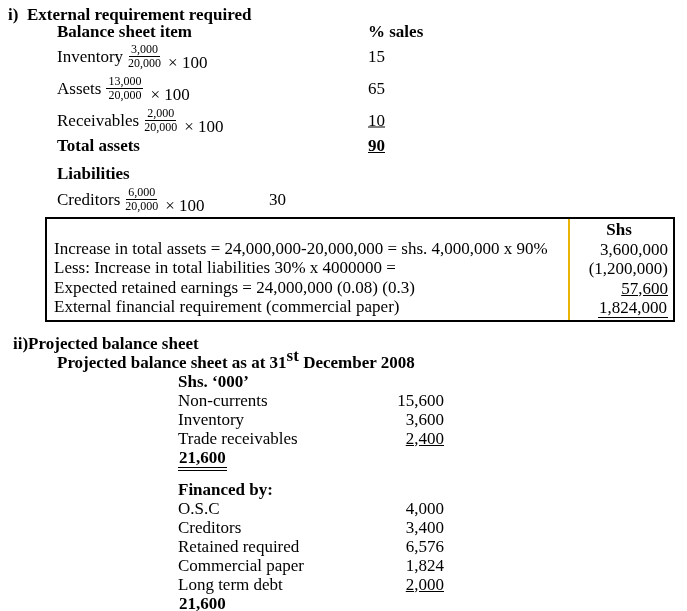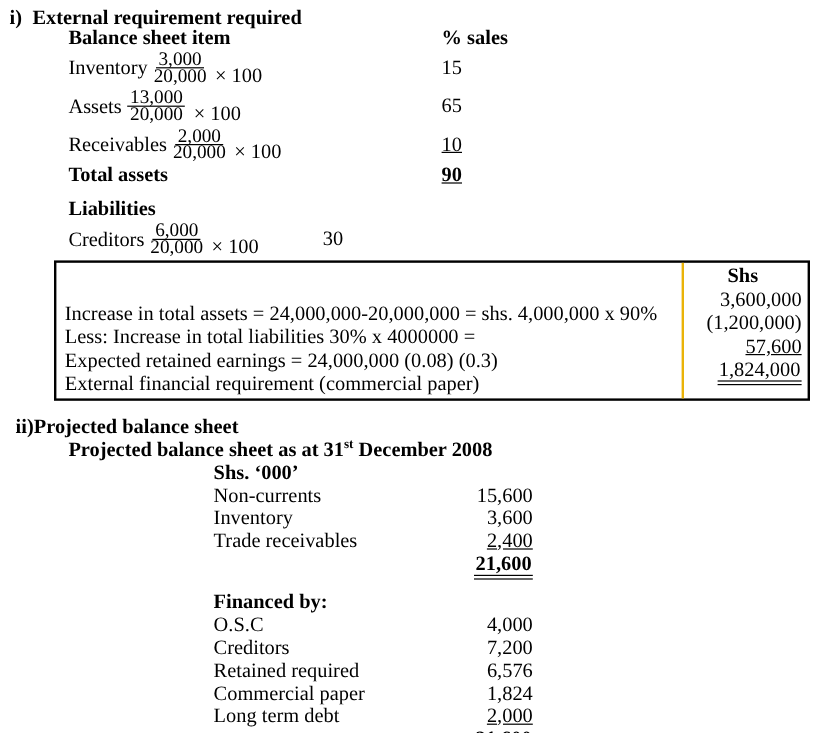--- a/index.html
+++ b/index.html
@@ -24,42 +24,42 @@
 
   .ind { padding-left:57px; }
 
   
   .pcthdr { position:relative; height:16px; line-height:16px; font-weight:bold; }
   .pct { position:absolute; left:311px; }
   .pcthdr .pct { top:0; }
   .frow { position:relative; display:flex; align-items:center; height:32px; }
   .frow .pct { top:50%; transform:translateY(-50%); }
   .frac { display:inline-flex; flex-direction:column; align-items:center;
-          font-size:16px; line-height:13px; margin:0 5px; }
+          font-size:12px; line-height:13px; margin:0 5px; }
   .frac .num { border-bottom:1px solid #000; padding:0 2px; }
   .mult { margin-left:2px;margin-top:13px; }
   .trow { position:relative; height:19px; }
   .trow .pct { top:0; }
   .liab-h { font-weight:bold; height:19px; margin-top:9px; }
   .pct30 { position:absolute; left:212px; top:50%; transform:translateY(-50%); }
 
   
   .calc { display:flex; margin:2px 0 0 45px; width:630px; border:2px solid #000; }
-  .calc-l { width:521px; padding:13px 0 2px 7px; }
+  .calc-l { width:521px; padding:0 0 2px 7px; }
   .calc-r { flex:1; border-left:2px solid #eab308; padding:1px 5px 2px 0; text-align:right; }
   .cline { height:19.5px; line-height:19.5px; white-space:nowrap; }
   .calc-r .hdr { text-align:center; font-weight:bold; }
 
   
   .sub { margin-left:57px; font-weight:bold; height:19px; }
-  sup { font-size:11px; line-height:0; vertical-align:super; }
+  sup { font-size:17px; line-height:0; vertical-align:super; }
   .bs { margin-left:178px; width:266px; }
   .bs .hdr { font-weight:bold; height:19px; }
   .bs .row { display:flex; justify-content:space-between; height:19px; }
-  .bs .total { text-align:right; font-weight:bold; height:19px;text-decoration:underline; }
+  .bs .total { text-align:left; font-weight:bold; height:19px;text-decoration:underline; }
   .fin-h { font-weight:bold; height:19px; margin-top:13px; }
   .h-ii { margin-top:12px; }
 </style>
 </head>
 <body>
 
 <div class="page">
 
   <div class="h">
     <span class="mk">i)</span>
@@ -166,21 +166,21 @@
     </div>
 
     <div class="fin-h">Financed by:</div>
 
     <div class="row">
       <span>O.S.C</span>
       <span>4,000</span>
     </div>
     <div class="row">
       <span>Creditors</span>
-      <span>7,200</span>
+      <span>3,400</span>
     </div>
     <div class="row">
       <span>Retained required</span>
       <span>6,576</span>
     </div>
     <div class="row">
       <span>Commercial paper</span>
       <span>1,824</span>
     </div>
     <div class="row">

